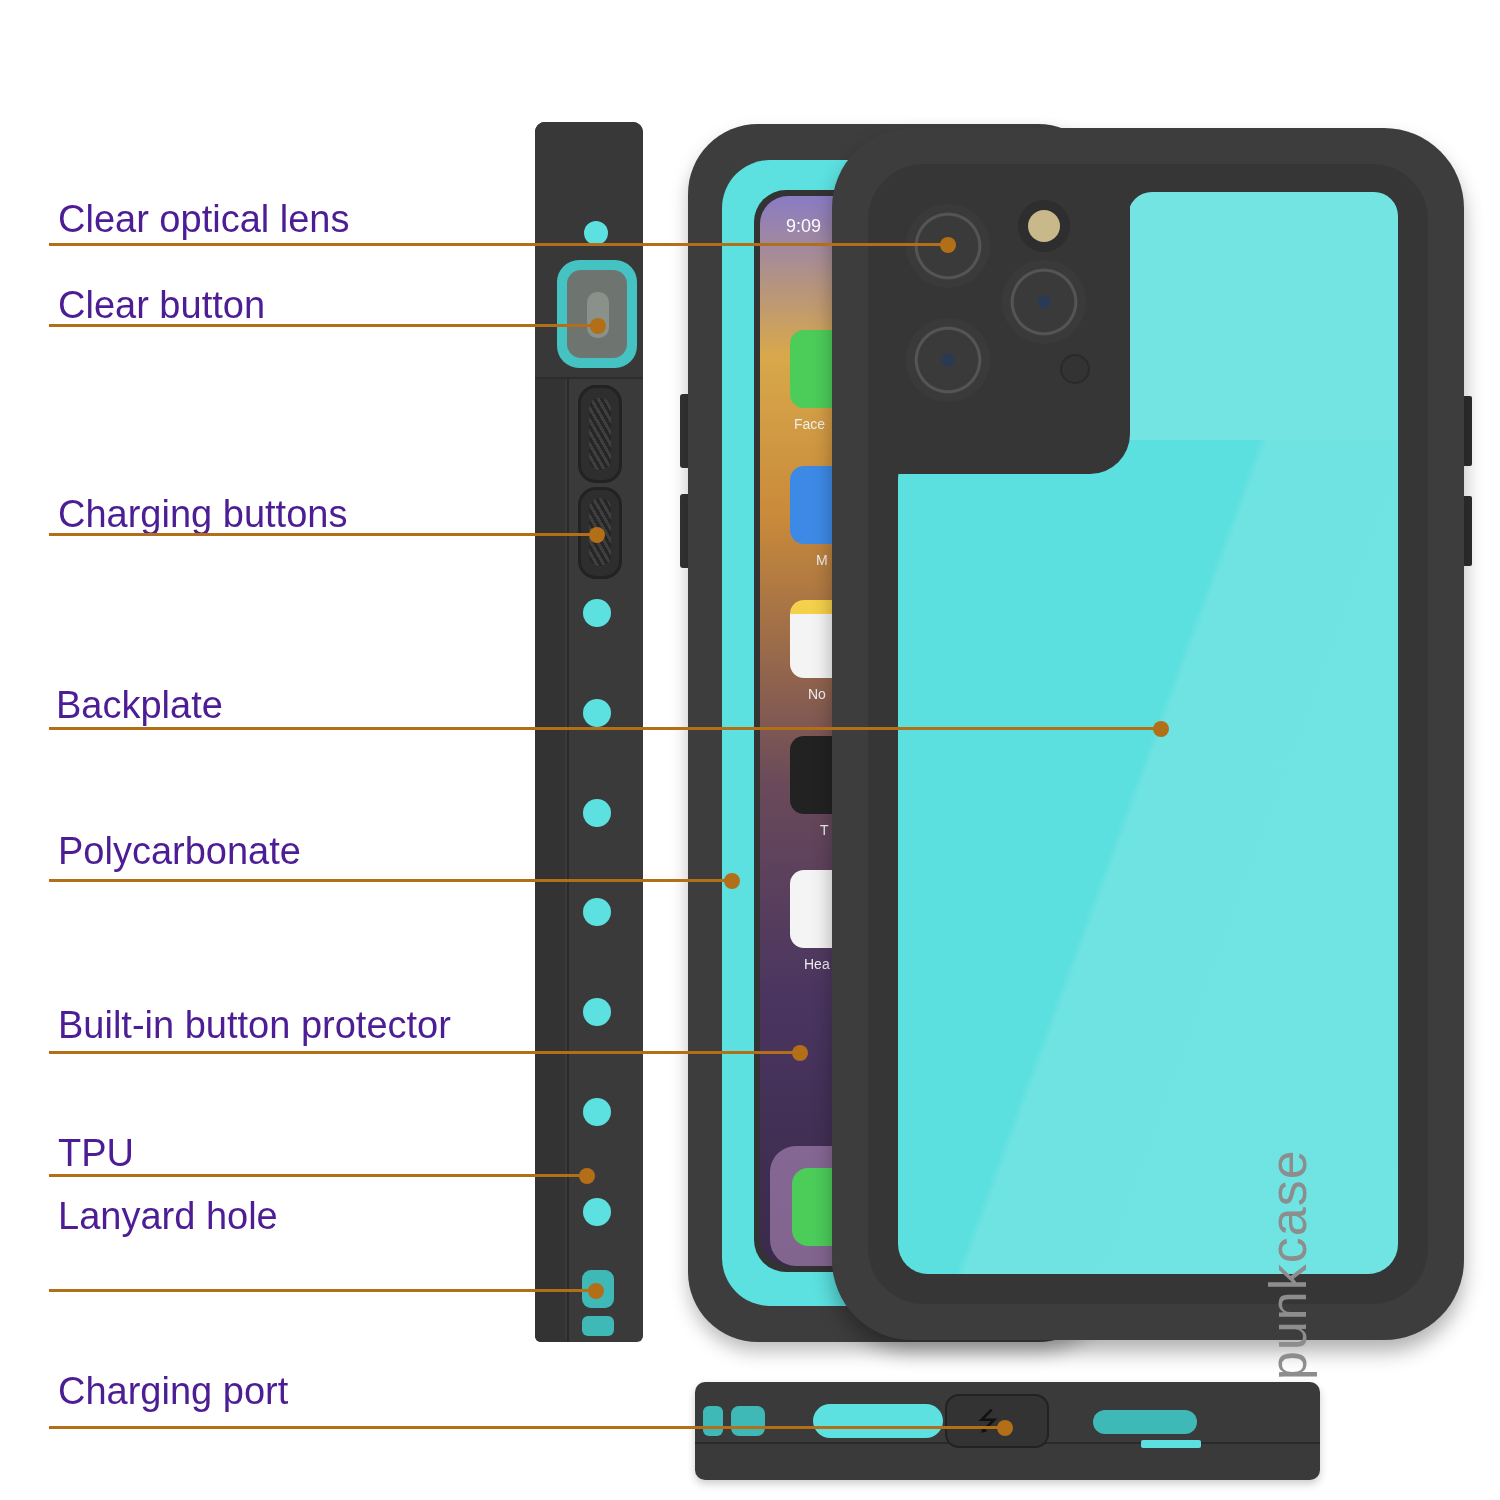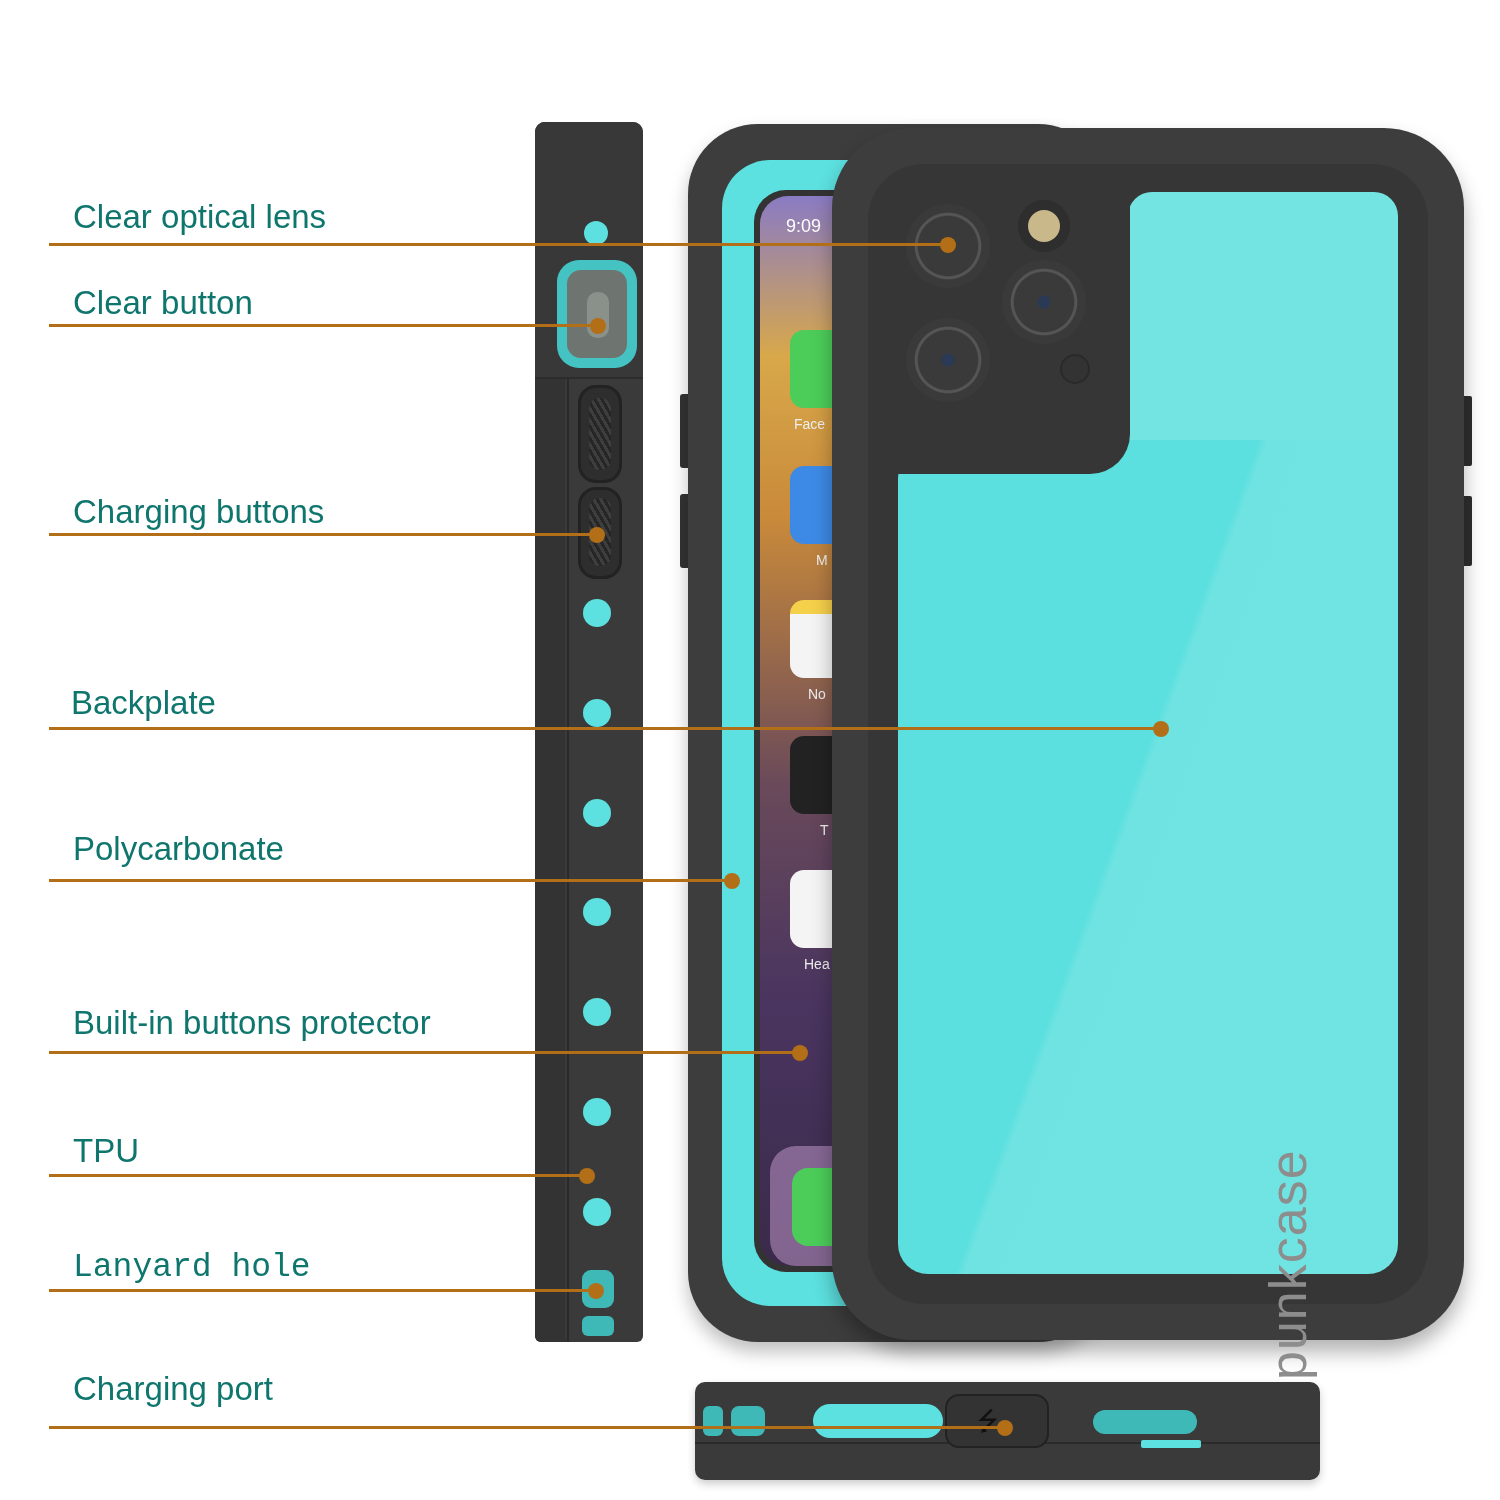--- a/index.html
+++ b/index.html
@@ -1,18 +1,18 @@
 <!DOCTYPE html>
 <html><head>
 <meta charset="utf-8">
 <style>
   html, body { margin:0; padding:0; }
   body { width:1500px; height:1500px; background:#ffffff; position:relative; overflow:hidden; font-family:"Liberation Sans", sans-serif; }
   .abs { position:absolute; }
-  .label { position:absolute; left:58px; font-size:33px; color:#0f766e; line-height:1; white-space:nowrap;margin-left:15px; }
+  .label { position:absolute; left:58px; font-size:38px; color:#4c1d95; line-height:1; white-space:nowrap; }
   .leader { position:absolute; height:3px; background:#b36f17; }
   .dot { position:absolute; width:16px; height:16px; border-radius:50%; background:#b36f17; margin:-8px 0 0 -8px; }
   .case-dark { background:#3d3d3d; }
   .teal { background:#5ce1e0; }
   .rail-dot { position:absolute; width:28px; height:28px; border-radius:50%; background:#5ce1e0; }
 </style>
 </head>
 <body>
 
 <div class="abs" style="left:535px; top:122px; width:108px; height:1220px; background:#3a3a3a; border-radius:10px 10px 6px 6px; box-shadow:inset 30px 0 0 #333;">
@@ -117,31 +117,31 @@
   <span class="label" style="top:686px; left:56px;">Backplate</span>
   <div class="leader" style="left:49px; top:727px; width:1112px;"></div>
   <div class="dot" style="left:1161px; top:729px;"></div>
 </div>
 <div>
   <span class="label" style="top:832px;">Polycarbonate</span>
   <div class="leader" style="left:49px; top:879px; width:683px;"></div>
   <div class="dot" style="left:732px; top:881px;"></div>
 </div>
 <div>
-  <span class="label" style="top:1006px;">Built-in buttons protector</span>
+  <span class="label" style="top:1006px;">Built-in button protector</span>
   <div class="leader" style="left:49px; top:1051px; width:751px;"></div>
   <div class="dot" style="left:800px; top:1053px;"></div>
 </div>
 <div>
   <span class="label" style="top:1134px;">TPU</span>
   <div class="leader" style="left:49px; top:1174px; width:538px;"></div>
   <div class="dot" style="left:587px; top:1176px;"></div>
 </div>
 <div>
-  <span class="label" style="top:1251px;font-family:Liberation Mono, monospace;">Lanyard hole</span>
+  <span class="label" style="top:1197px;">Lanyard hole</span>
   <div class="leader" style="left:49px; top:1289px; width:547px;"></div>
   <div class="dot" style="left:596px; top:1291px;"></div>
 </div>
 <div>
   <span class="label" style="top:1372px;">Charging port</span>
   <div class="leader" style="left:49px; top:1426px; width:956px;"></div>
   <div class="dot" style="left:1005px; top:1428px;"></div>
 </div>
 
 </body></html>

